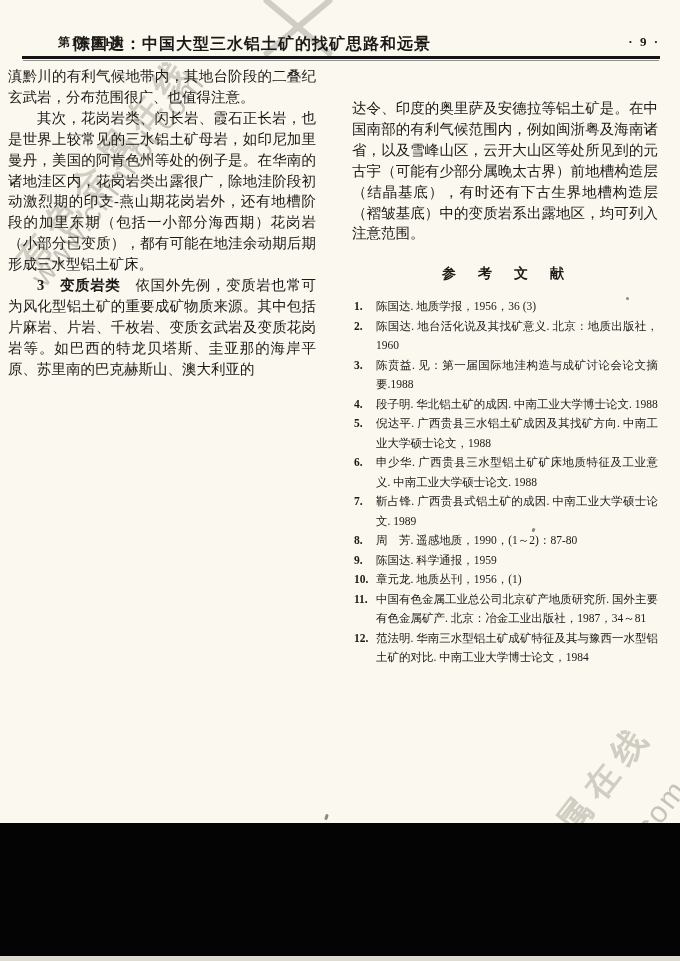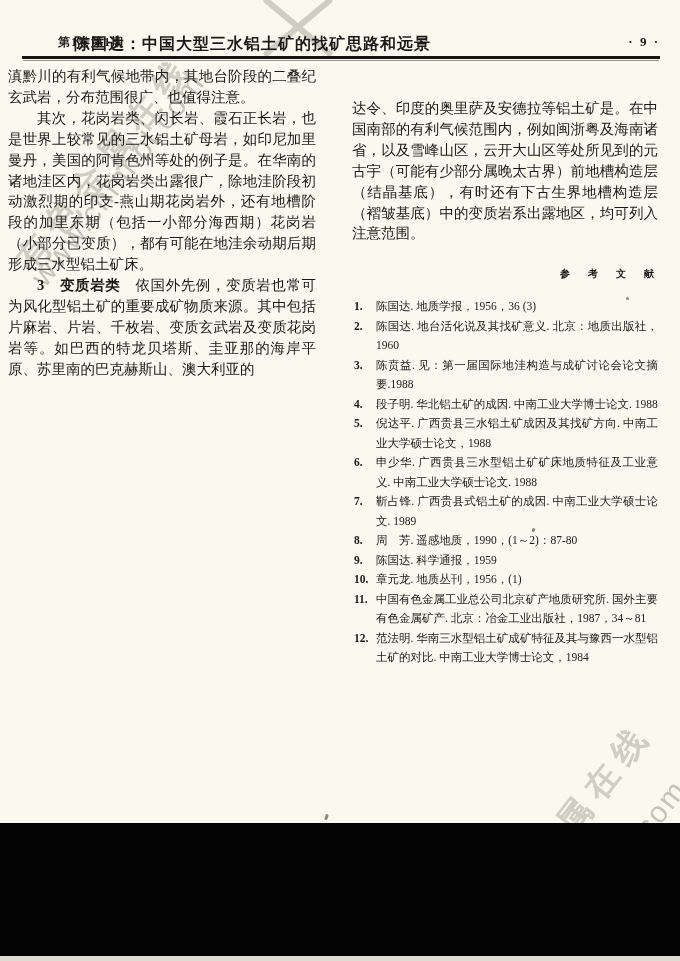--- a/index.html
+++ b/index.html
@@ -41,21 +41,21 @@
   
   .col{position:absolute;top:66px;z-index:2;text-align:justify;
        font-size:14.5px;line-height:20.9px;}
   .col-left{left:8px;width:308px;}
   .col-right{left:352px;width:306px;margin-top:32px;}
   .para{margin:0;}
   .para.indent{text-indent:2em;}
   .runin{font-weight:700;}
   
   .refs-heading{
-    margin:20px 0 12px 0;text-align:right;font-weight:700;font-size:10px;
+    margin:20px 0 12px 0;text-align:center;font-weight:700;font-size:14px;
     letter-spacing:4px;text-indent:0;
   }
   .refs{list-style:none;margin:0;padding:0;font-size:11.5px;line-height:19.5px;text-align:justify;}
   .refs li{position:relative;padding-left:24px;margin:0;}
   .refs .refnum{position:absolute;left:2px;top:0;font-weight:700;}
   
   .speckle{position:absolute;background:#8a887f;border-radius:2px;z-index:3;}
   .sp1{left:622px;top:163px;width:3px;height:4px;}
   .sp2{left:626px;top:297px;width:3px;height:3px;}
   .sp3{left:532px;top:528px;width:3px;height:4px;transform:rotate(30deg);}

